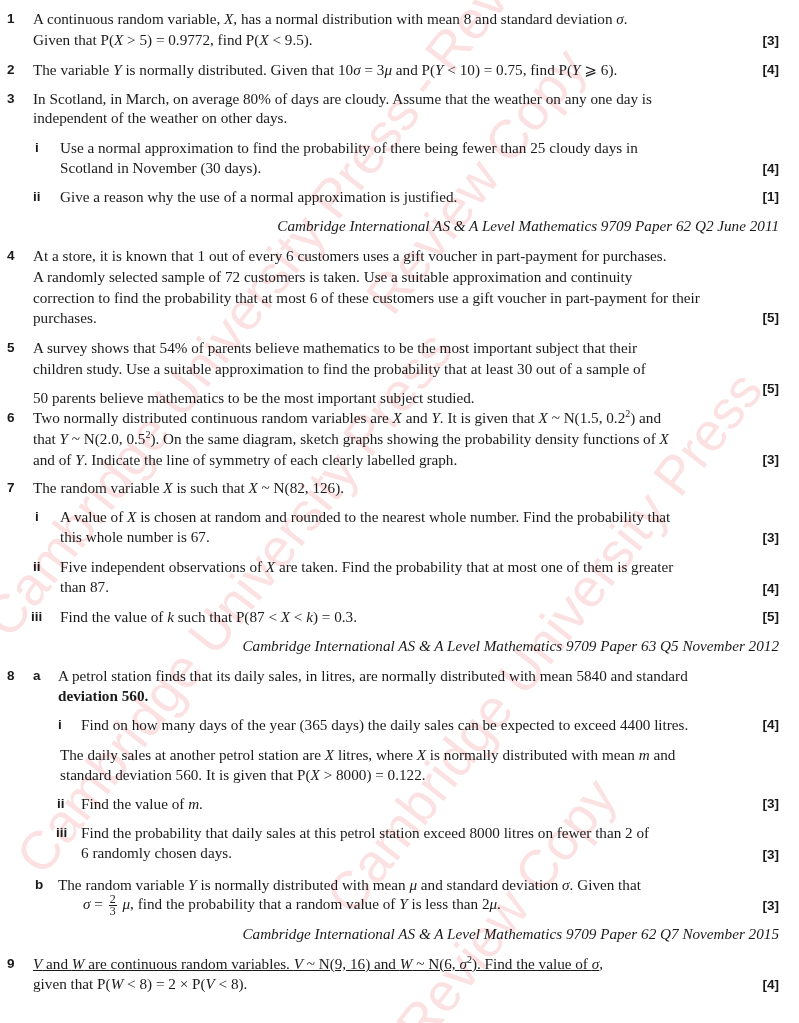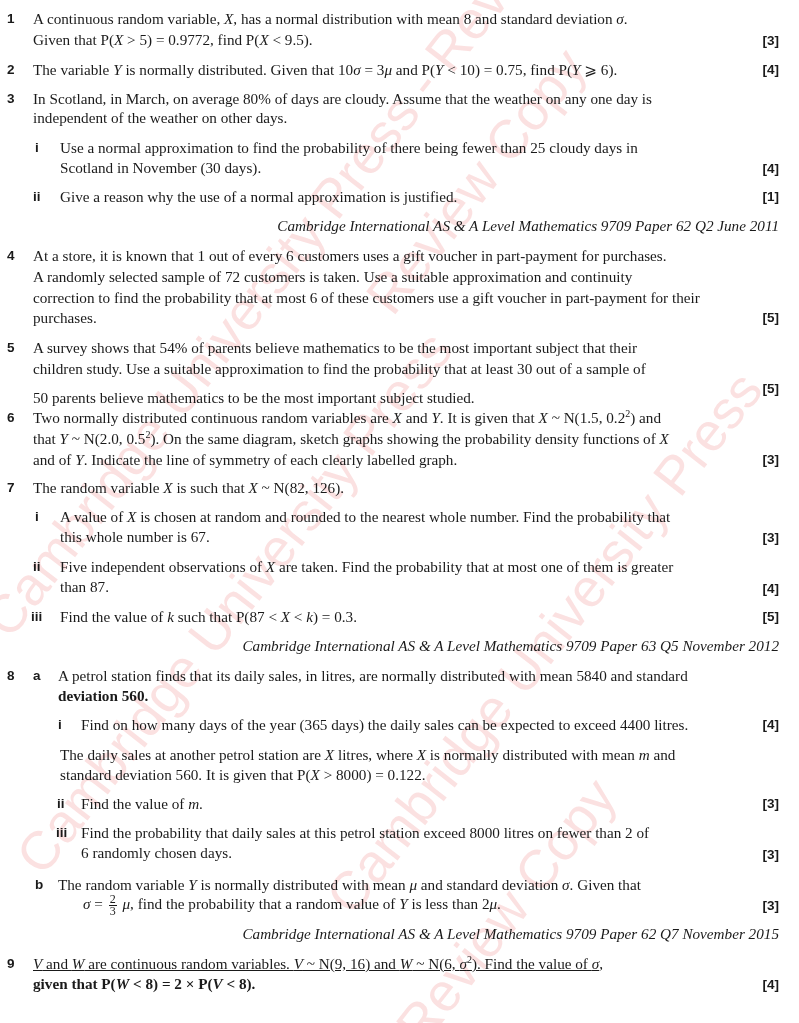--- a/index.html
+++ b/index.html
@@ -208,17 +208,17 @@
     <span class="text" style="left:58px; top:19px;margin-left:25px;"><i class="v">σ</i> = <span class="frac"><span class="num">2</span><span>3</span></span> <i class="v">μ</i>, find the probability that a random value of <i class="v">Y</i> is less than 2<i class="v">μ</i>.</span>
     <span class="marks" style="top:21px;">[3]</span>
   </div>
   <div class="row" style="top:924px;">
     <span class="source">Cambridge International AS &amp; A Level Mathematics 9709 Paper 62 Q7 November 2015</span>
   </div>
 
   <div class="row" style="top:954px;">
     <span class="qnum">9</span>
     <span class="text" style="left:33px;text-decoration:underline;"><i class="v">V</i> and <i class="v">W</i> are continuous random variables. <i class="v">V</i> ~ N(9, 16) and <i class="v">W</i> ~ N(6, <i class="v">σ</i><sup>2</sup>). Find the value of <i class="v">σ</i>,</span>
-    <span class="text" style="left:33px; top:20px;font-weight:bold;">given that P(<i class="v">W</i> &lt; 8) = 2 × P(<i class="v">V</i> &lt; 8).</span>
+    <span class="text" style="left:33px; top:20px;">given that P(<i class="v">W</i> &lt; 8) = 2 × P(<i class="v">V</i> &lt; 8).</span>
     <span class="marks" style="top:21px;">[4]</span>
   </div>
 
 </div>
 
 </body></html>

